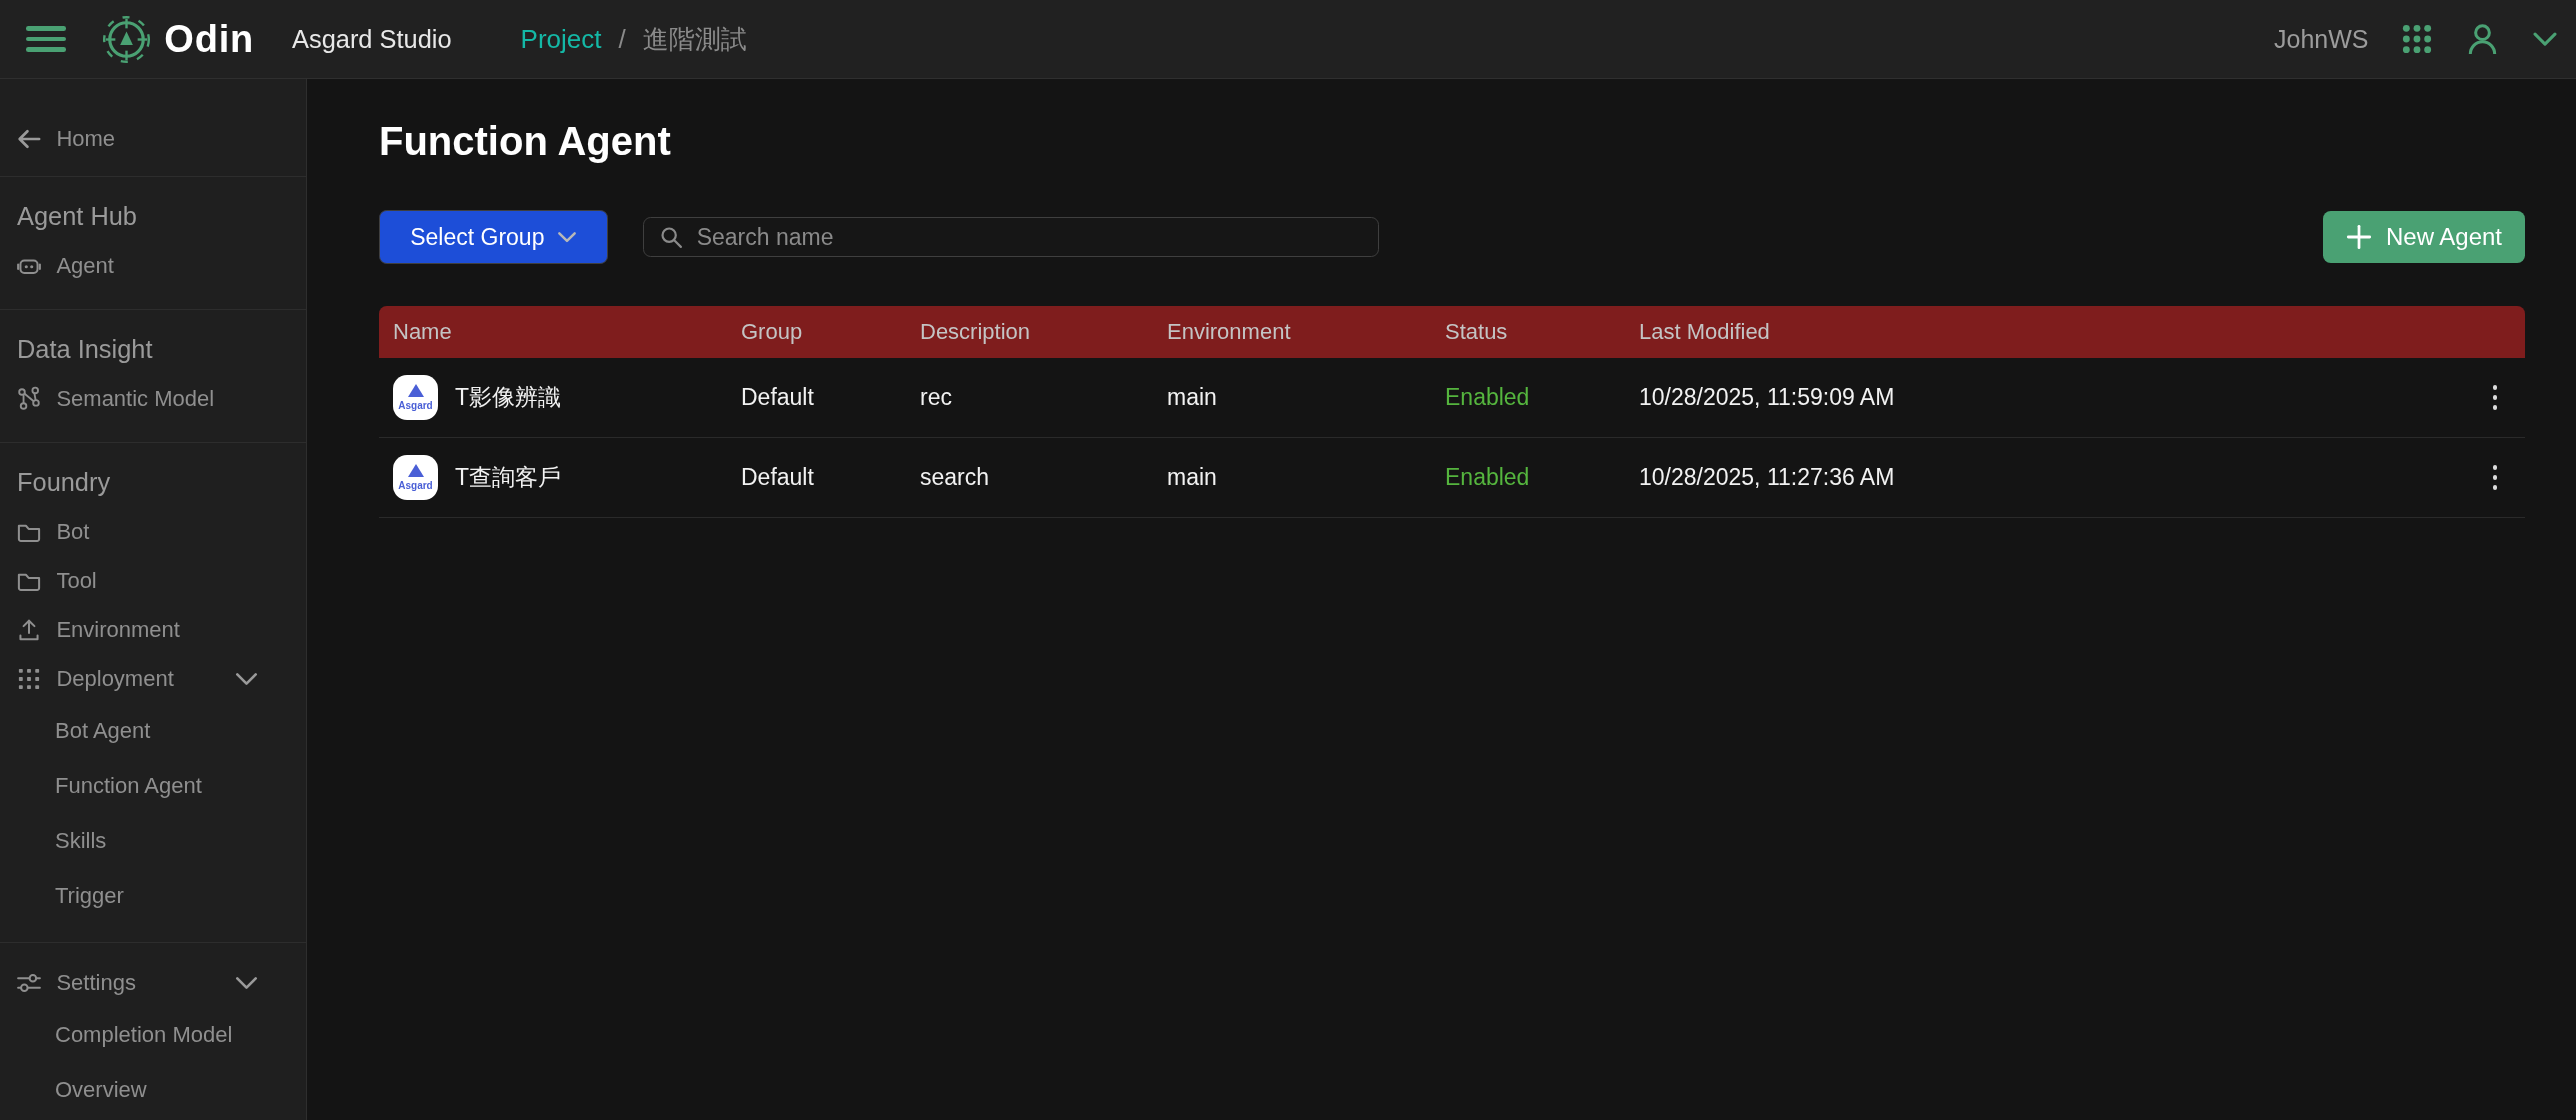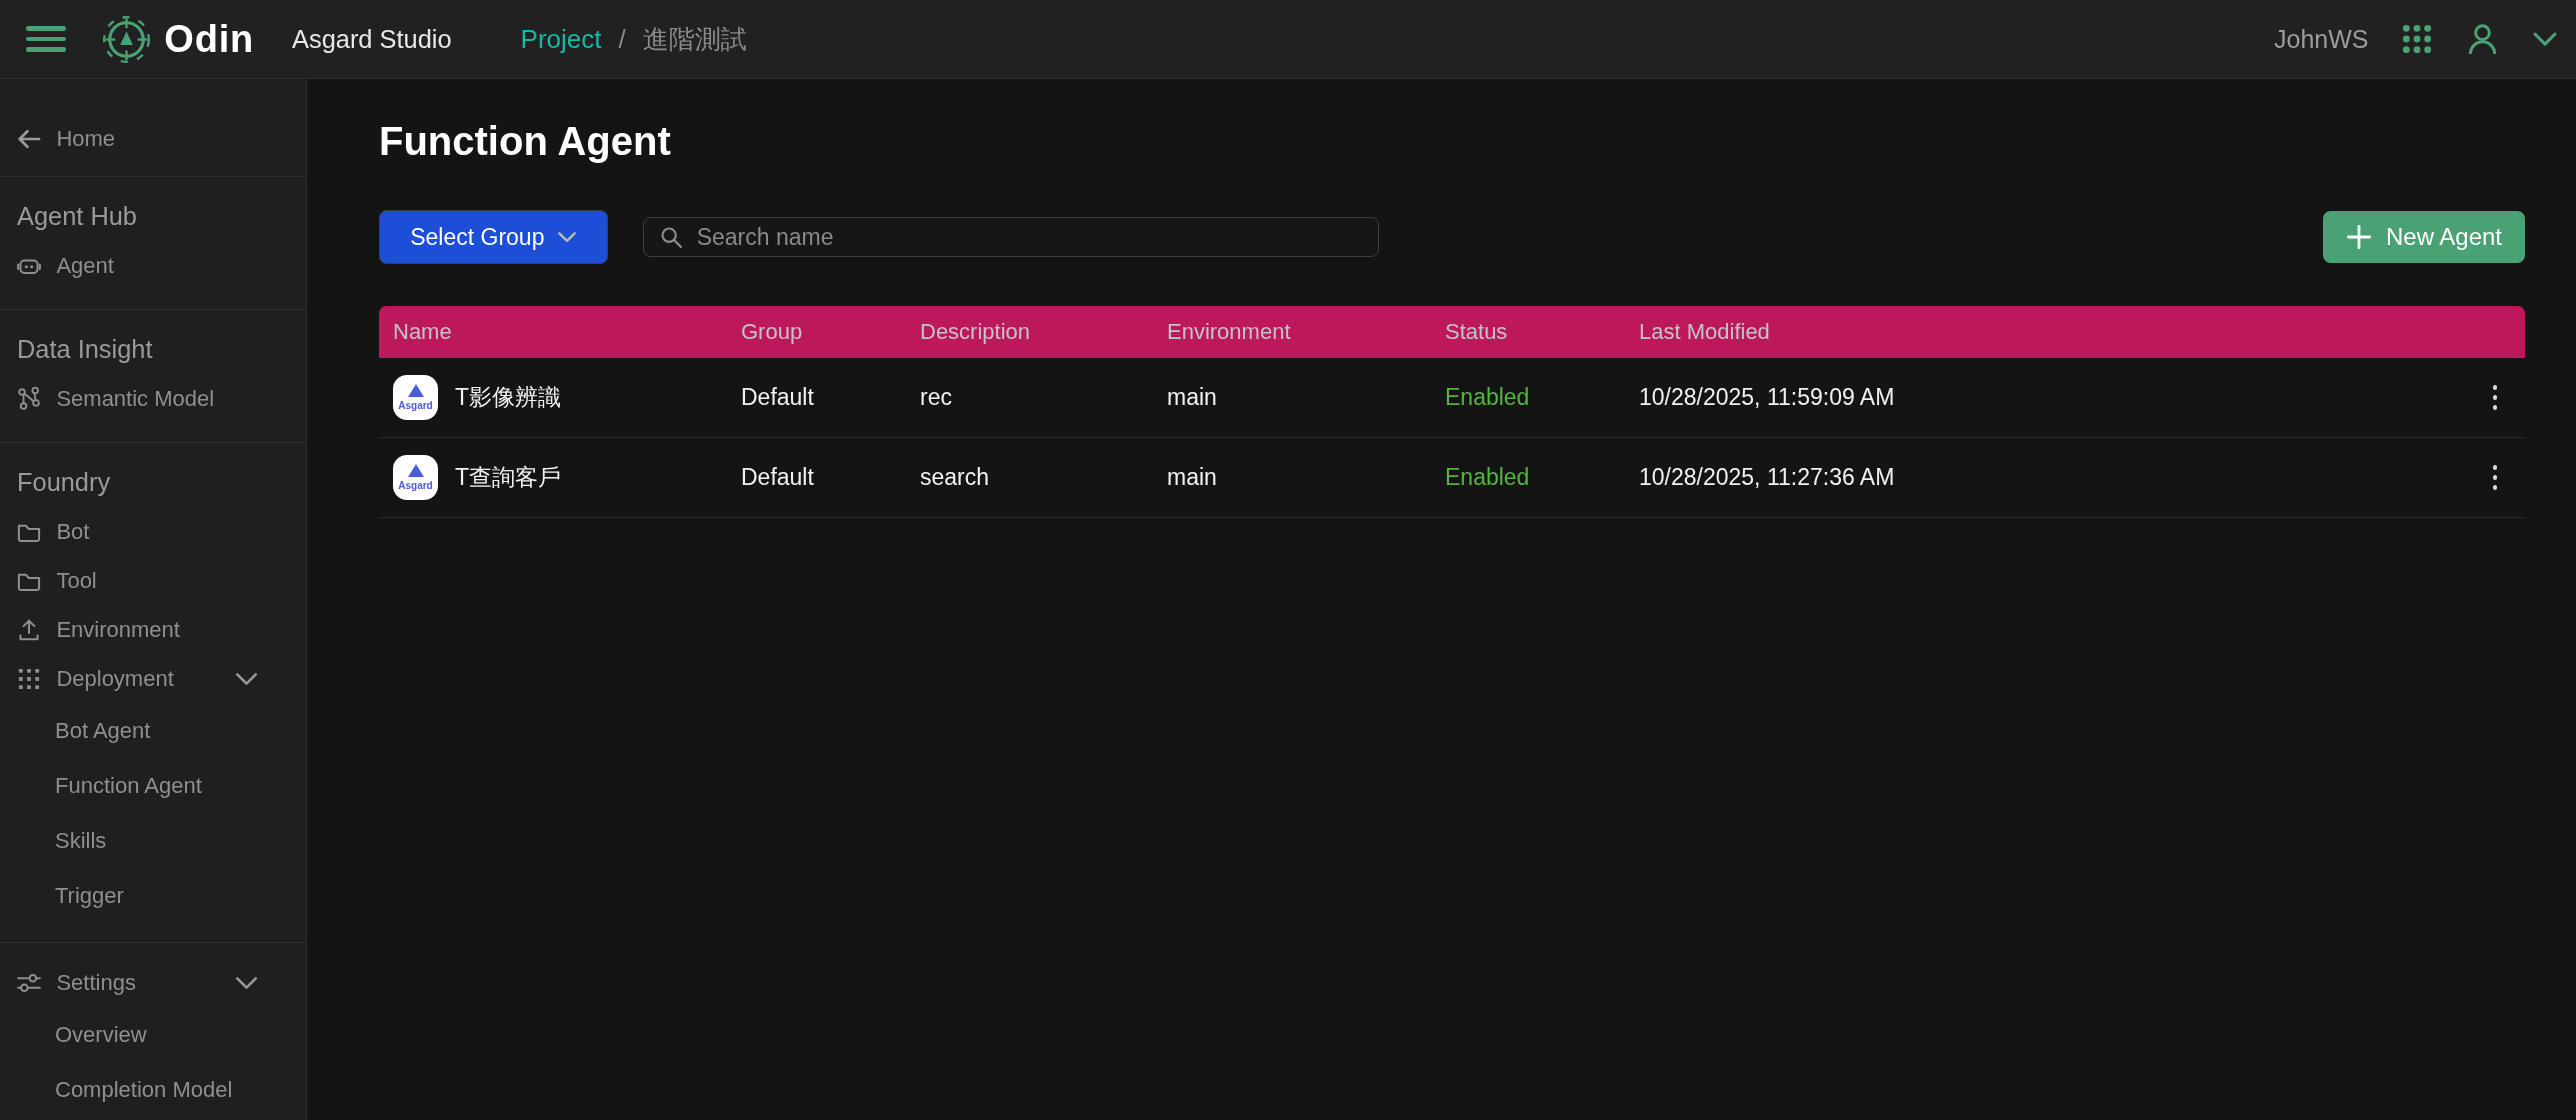--- a/index.html
+++ b/index.html
@@ -58,21 +58,21 @@
   .new-agent-btn {
     margin-left:auto; width:202px; height:52px; background:#4aa173; border:none; border-radius:7.7px;
     display:flex; align-items:center; justify-content:center; gap:14px; cursor:pointer;
   }
   .new-agent-btn .na-label { color:#ffffff; font-size:24px; }
 
   
   .agent-table { margin-top:42px; width:100%; }
   .t-header {
     display:grid; grid-template-columns:348px 179px 247px 278px 194px 1fr 46px;
-    align-items:center; height:52px; background:#be185d; border-radius:7.7px 7.7px 0 0;
+    align-items:center; height:52px; background:#7f1d1d; border-radius:7.7px 7.7px 0 0;
     padding:0 24px 0 14px;
   }
   .t-header span { font-size:22px; color:#c4c4c4; }
   .t-row {
     display:grid; grid-template-columns:348px 179px 247px 278px 194px 1fr 46px;
     align-items:center; height:80px; border-bottom:0.8px solid #2a2a2a;
     padding:0 20px 0 14px; cursor:pointer;
   }
   .t-cell { font-size:23px; color:#f2f2f2; }
   .cell-name { display:flex; align-items:center; gap:17px; }
@@ -267,22 +267,22 @@
             <circle cx="12" cy="24" r="4.2" fill="#1f1f1f" stroke="#8f8f8f" stroke-width="2.6"></circle>
           </svg>
         </span>
         <span>Settings</span>
         <span class="group-chevron">
           <svg width="23" height="14" viewBox="0 0 30 18">
             <polyline points="3,3 15,15 27,3" fill="none" stroke="#9a9a9a" stroke-width="3.4" stroke-linecap="round" stroke-linejoin="round"></polyline>
           </svg>
         </span>
       </div>
+      <div class="side-subitem">Completion Model</div>
       <div class="side-subitem">Overview</div>
-      <div class="side-subitem">Completion Model</div>
     </div>
   </nav>
 
   <main class="main">
     <h1 class="page-title">Function Agent</h1>
 
     <div class="toolbar">
       <div class="select-group">
         <span class="sg-label">Select Group</span>
         <svg width="20" height="12.3" viewBox="0 0 26 16">

